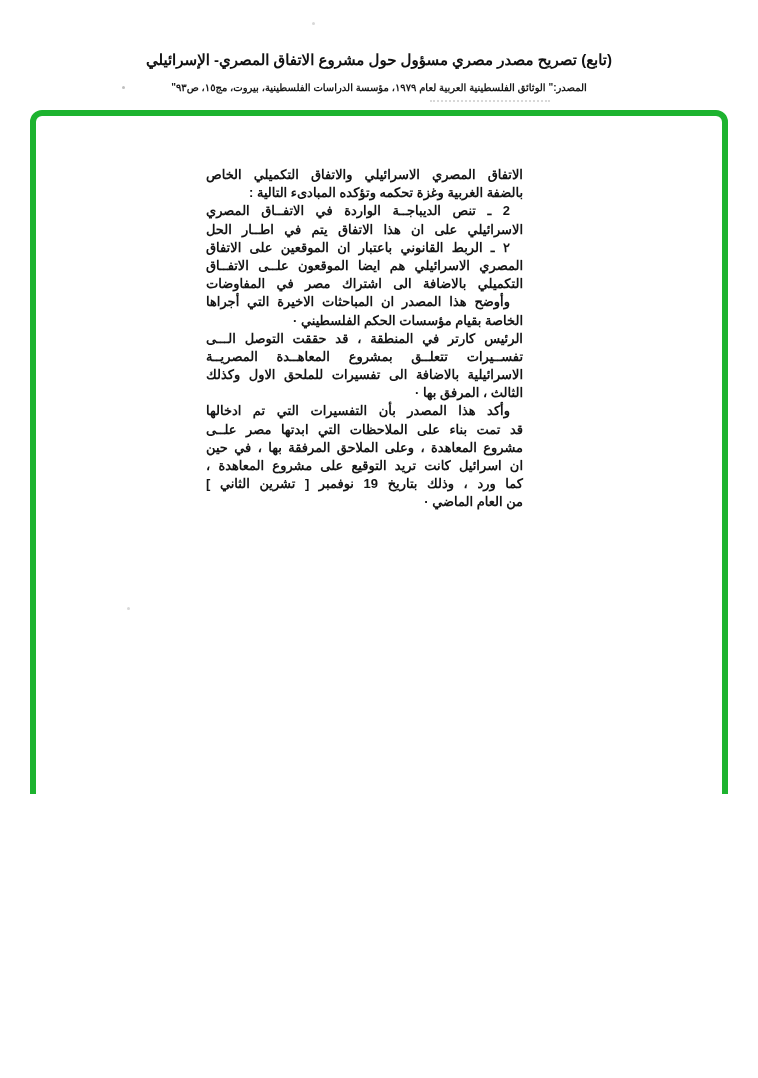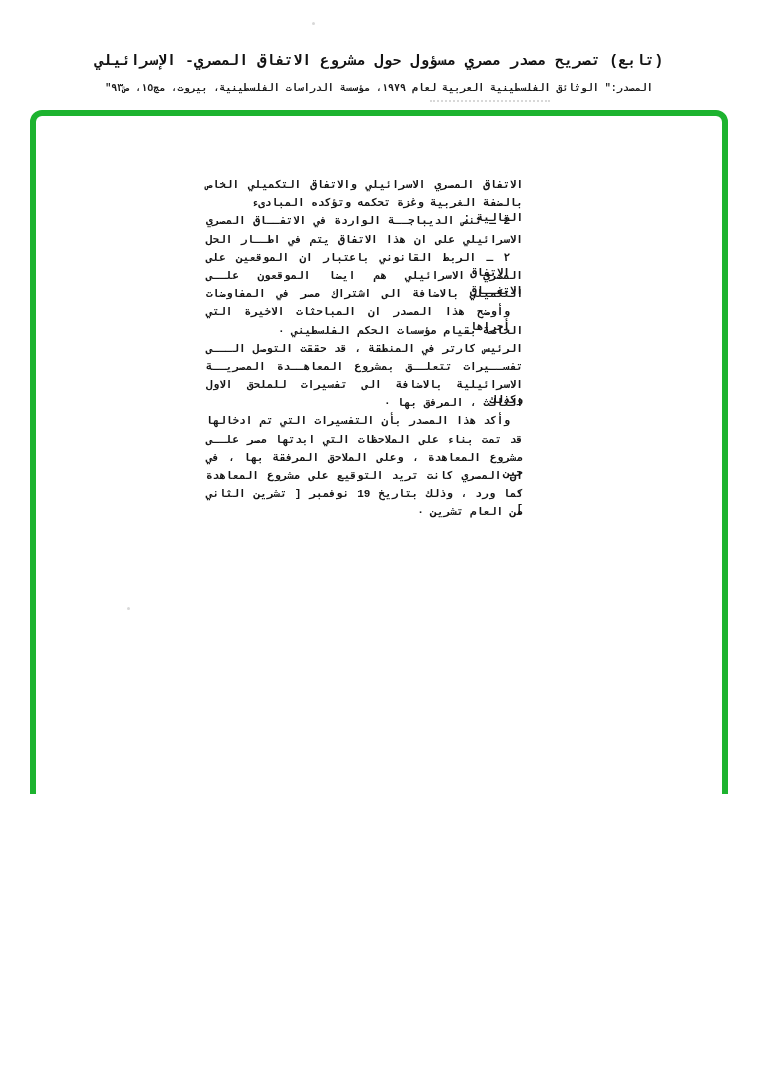--- a/index.html
+++ b/index.html
@@ -1,20 +1,20 @@
 <!DOCTYPE html>
 <html lang="ar"><head>
 <meta charset="utf-8">
 <style>
   html,body{margin:0;padding:0;background:#ffffff;}
   .page{
     position:relative;
     width:758px;height:794px;
     background:#ffffff;
-    font-family:Liberation Mono, monospace;
+    font-family:Liberation Sans, sans-serif;
     overflow:hidden;
   }
   .header-title{
     position:absolute;
     top:51px;left:0;width:758px;
     text-align:center;
     direction:rtl;
     font-size:15px;
     font-weight:700;
     color:#121212;
@@ -46,25 +46,25 @@
     position:absolute;
     left:30px;top:110px;
     width:698px;height:930px;
     box-sizing:border-box;
     border:6px solid #1db32f;
     border-radius:12px;
     background:transparent;
   }
   .doc-text{
     position:absolute;
-    left:206px;top:178px;
+    left:206px;top:162px;
     width:317px;
     direction:rtl;
-    font-size:11px;
-    line-height:15px;
+    font-size:13px;
+    line-height:25px;
     font-weight:700;
     color:#151515;
   }
   .line{
     text-align:justify;
     text-align-last:justify;
     white-space:normal;
     height:18.2px;
     overflow:visible;
   }
@@ -112,20 +112,20 @@
       <div class="line">التكميلي بالاضافة الى اشتراك مصر في المفاوضات</div>
       <div class="line indent">وأوضح هذا المصدر ان المباحثات الاخيرة التي أجراها</div>
       <div class="line end">الخاصة بقيام مؤسسات الحكم الفلسطيني ·</div>
       <div class="line">الرئيس كارتر في المنطقة ، قد حققت التوصل الـــى</div>
       <div class="line">تفســيرات تتعلــق بمشروع المعاهــدة المصريــة</div>
       <div class="line">الاسرائيلية بالاضافة الى تفسيرات للملحق الاول وكذلك</div>
       <div class="line end">الثالث ، المرفق بها ·</div>
       <div class="line indent">وأكد هذا المصدر بأن التفسيرات التي تم ادخالها</div>
       <div class="line">قد تمت بناء على الملاحظات التي ابدتها مصر علــى</div>
       <div class="line">مشروع المعاهدة ، وعلى الملاحق المرفقة بها ، في حين</div>
-      <div class="line">ان المصري كانت تريد التوقيع على مشروع المعاهدة ،</div>
+      <div class="line">ان اسرائيل كانت تريد التوقيع على مشروع المعاهدة ،</div>
       <div class="line">كما ورد ، وذلك بتاريخ 19 نوفمبر [ تشرين الثاني ]</div>
-      <div class="line end">من العام تشرين ·</div>
+      <div class="line end">من العام الماضي ·</div>
     </div>
 
   <div class="page-number">٢</div>
 
 </div>
 
 </body></html>

